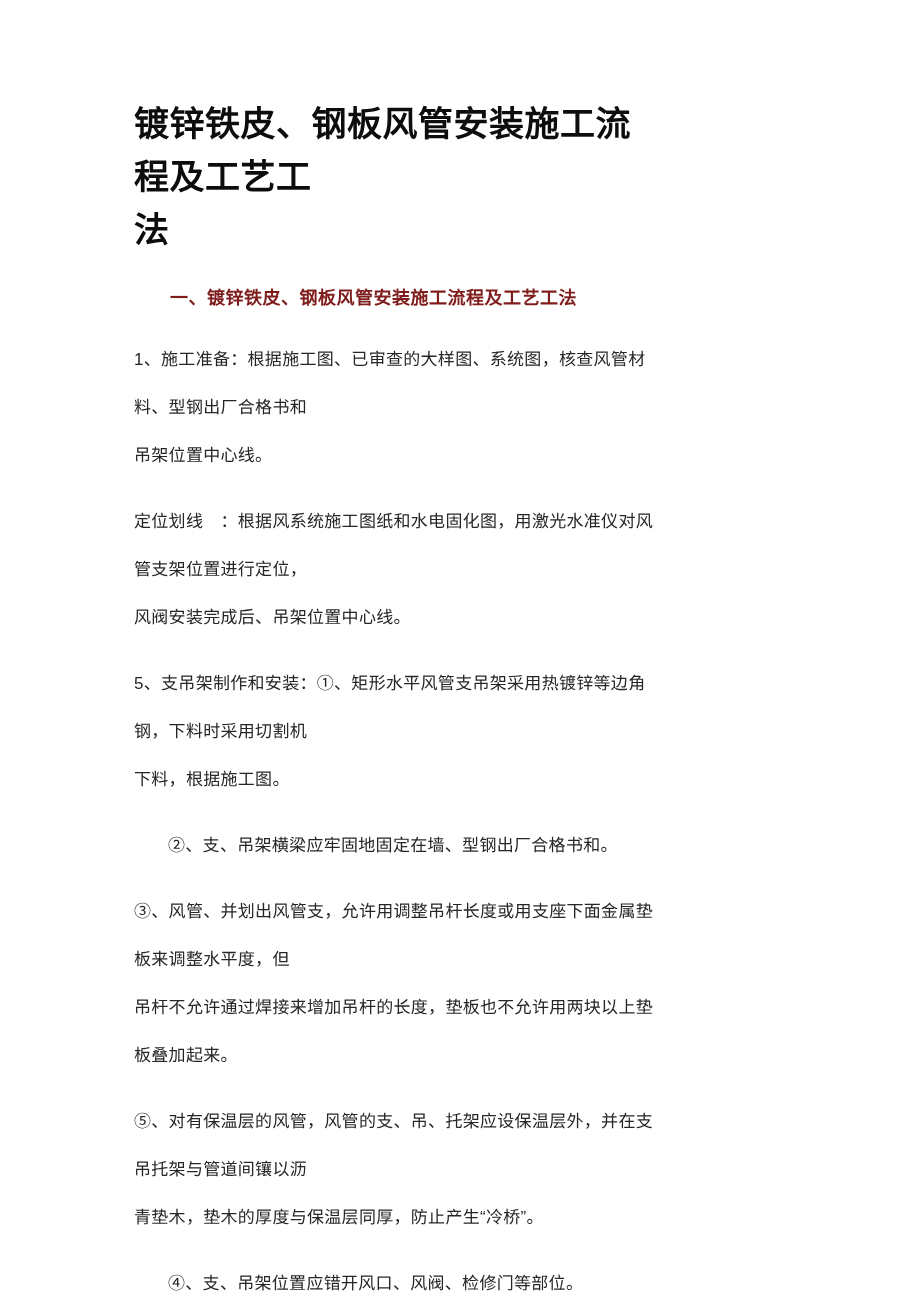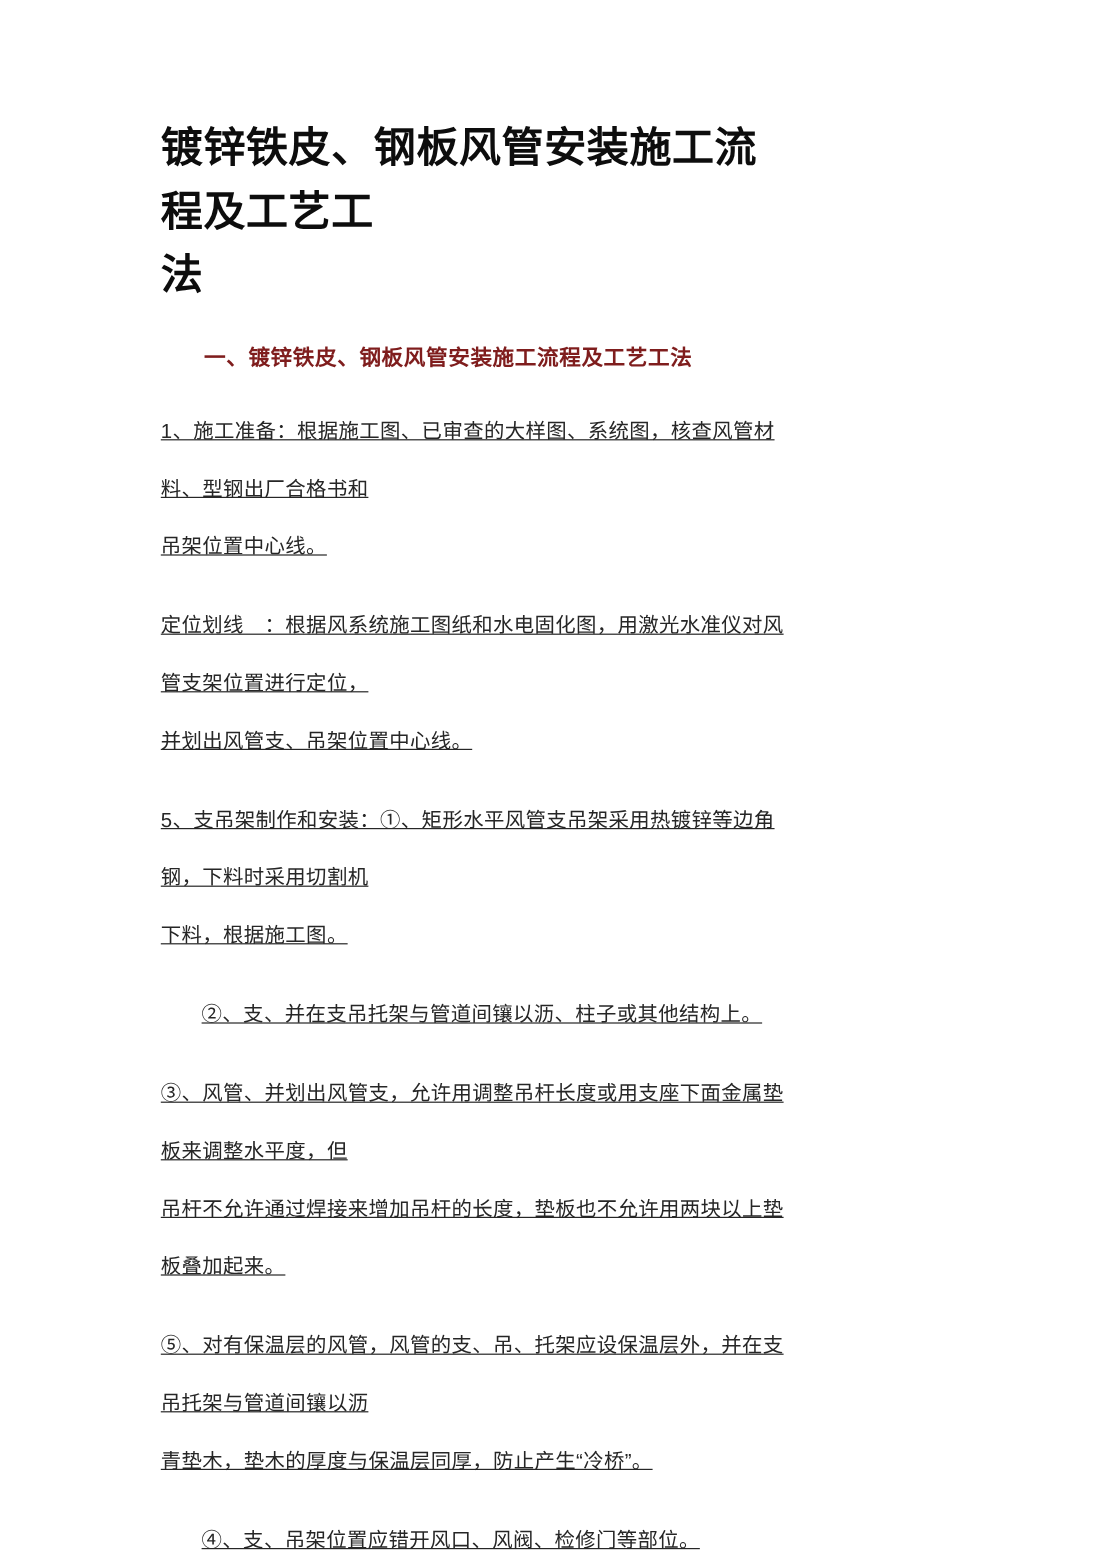--- a/index.html
+++ b/index.html
@@ -39,21 +39,21 @@
     text-indent: 2em;
     letter-spacing: 0.5px;
   }
   .para {
     margin: 0 0 18px 0;
     font-size: 17px;
     line-height: 48px;
     color: #262626;
     letter-spacing: 0.3px;
   }
-  .para .line { display: block; text-decoration: underline; }
+  .para .line { display: block; }
   .para.indent { text-indent: 2em; }
 </style>
 </head>
 <body>
 
 <div class="page">
 
   <h1 class="doc-title">
     <span class="tline">镀锌铁皮、钢板风管安装施工流程及工艺工</span>
     <span class="tline">法</span>
@@ -61,30 +61,30 @@
 
   <h2 class="section-heading">一、镀锌铁皮、钢板风管安装施工流程及工艺工法</h2>
 
   <p class="para">
     <span class="line">1、施工准备：根据施工图、已审查的大样图、系统图，核查风管材料、型钢出厂合格书和</span>
     <span class="line">吊架位置中心线。</span>
   </p>
 
   <p class="para">
     <span class="line">定位划线　：根据风系统施工图纸和水电固化图，用激光水准仪对风管支架位置进行定位，</span>
-    <span class="line">并划出风管支、吊架位置中心线。</span>
+    <span class="line">风阀安装完成后、吊架位置中心线。</span>
   </p>
 
   <p class="para">
     <span class="line">5、支吊架制作和安装：①、矩形水平风管支吊架采用热镀锌等边角钢，下料时采用切割机</span>
     <span class="line">下料，根据施工图。</span>
   </p>
 
   <p class="para indent">
-    <span class="line">②、支、并在支吊托架与管道间镶以沥、柱子或其他结构上。</span>
+    <span class="line">②、支、吊架横梁应牢固地固定在墙、型钢出厂合格书和。</span>
   </p>
 
   <p class="para">
     <span class="line">③、风管、并划出风管支，允许用调整吊杆长度或用支座下面金属垫板来调整水平度，但</span>
     <span class="line">吊杆不允许通过焊接来增加吊杆的长度，垫板也不允许用两块以上垫板叠加起来。</span>
   </p>
 
   <p class="para">
     <span class="line">⑤、对有保温层的风管，风管的支、吊、托架应设保温层外，并在支吊托架与管道间镶以沥</span>
     <span class="line">青垫木，垫木的厚度与保温层同厚，防止产生“冷桥”。</span>

